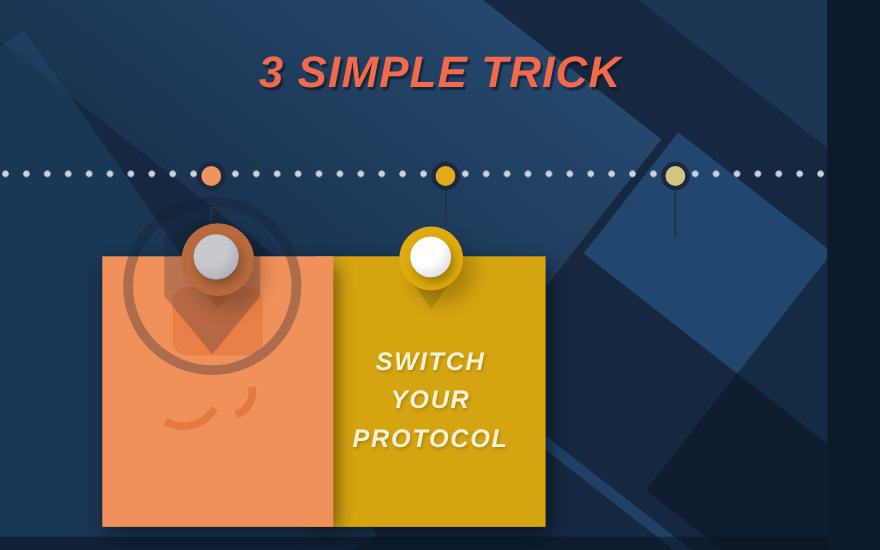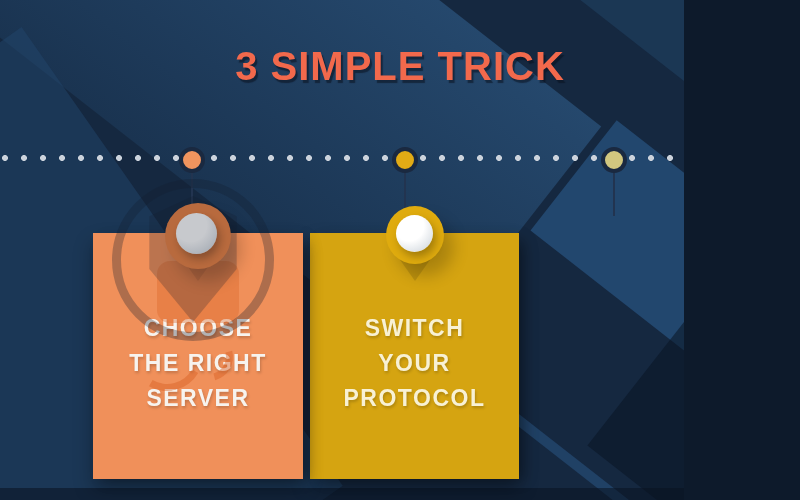--- a/index.html
+++ b/index.html
@@ -1,19 +1,20 @@
 <!DOCTYPE html>
 <html><head>
 <meta charset="utf-8">
 <style>
   html,body{margin:0;padding:0;background:#0d1a2b;}
   .canvas{
-    position:relative; width:684px; height:500px; overflow:hidden;
+    position:relative; width:752px; height:500px; overflow:hidden;
     background:#152840;
     font-family:"Liberation Sans", sans-serif;
+    font-style:italic;
   }
   
   .stripe{position:absolute; pointer-events:none;}
   .s1{left:-260px; top:-170px; width:860px; height:300px;
       background:linear-gradient(180deg, rgba(50,98,145,.55), rgba(38,79,120,.30));
       transform:rotate(38deg);}
   .s2{left:-360px; top:120px; width:560px; height:640px;
       background:rgba(33,70,107,.50); transform:rotate(55deg);}
   .s3{left:430px; top:-200px; width:660px; height:300px;
       background:rgba(34,69,104,.50); transform:rotate(38deg);}
@@ -46,21 +47,21 @@
   .connector{position:absolute; top:172px; width:2px; height:44px;
              background:#223450; z-index:2;}
   .c1{left:191px;} .c2{left:404px;} .c3{left:613px;}
   
   .card{
     position:absolute; top:233px; height:246px; z-index:4;
     display:flex; align-items:center; justify-content:center;
     box-shadow:8px 4px 14px -4px rgba(0,0,0,.30), 0 10px 18px rgba(0,0,0,.30);
   }
   .card-1{left:93px;  width:210px; background:#f0905a; z-index:6;}
-  .card-2{left:310px; width:209px; background:#d5a411; z-index:5;}
+  .card-2{left:287px; width:209px; background:#d5a411; z-index:5;}
   .card-3{left:512px; width:204px; background:#c1bb7e; z-index:4;}
   .card-label{
     white-space:pre-line; text-align:center; padding-top:14px;
     font-size:23px; font-weight:800; letter-spacing:1.5px; line-height:35px;
     text-shadow:1px 2px 3px rgba(0,0,0,.20);
   }
   .card-1 .card-label{color:#f7f3ee;}
   .card-2 .card-label{color:#f8f1d4;}
   .card-3 .card-label{color:#f8f6ec;}
   
@@ -121,23 +122,20 @@
   <div class="connector c3"></div>
 
   <div class="card card-1">
     <div class="pin-tail"></div>
     <div class="pin-lock"></div>
     <div class="swirl sw1"></div>
     <div class="swirl sw2"></div>
     <div class="pin-circle">
       <div class="pin-ball"></div>
     </div>
-    <div class="card-label">CHOOSE
-THE RIGHT
-SERVER</div>
   </div>
 
   <div class="card card-2">
     <div class="pin-tail"></div>
     <div class="pin-circle">
       <div class="pin-ball"></div>
     </div>
     <div class="card-label">SWITCH
 YOUR
 PROTOCOL</div>

